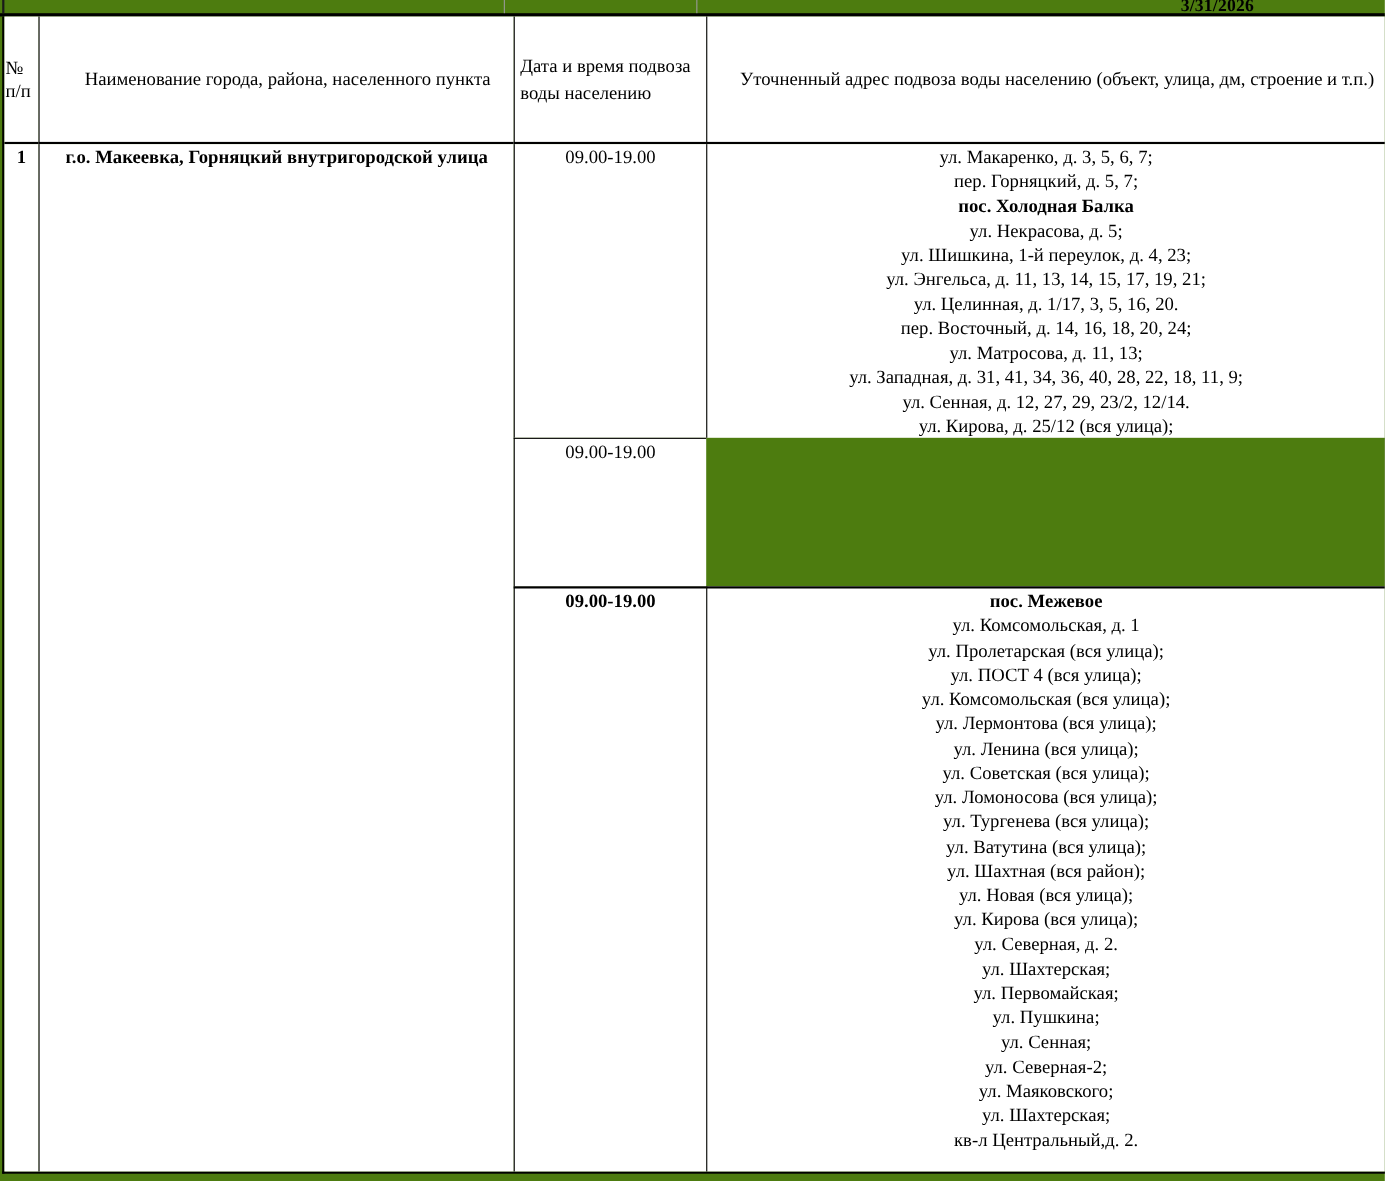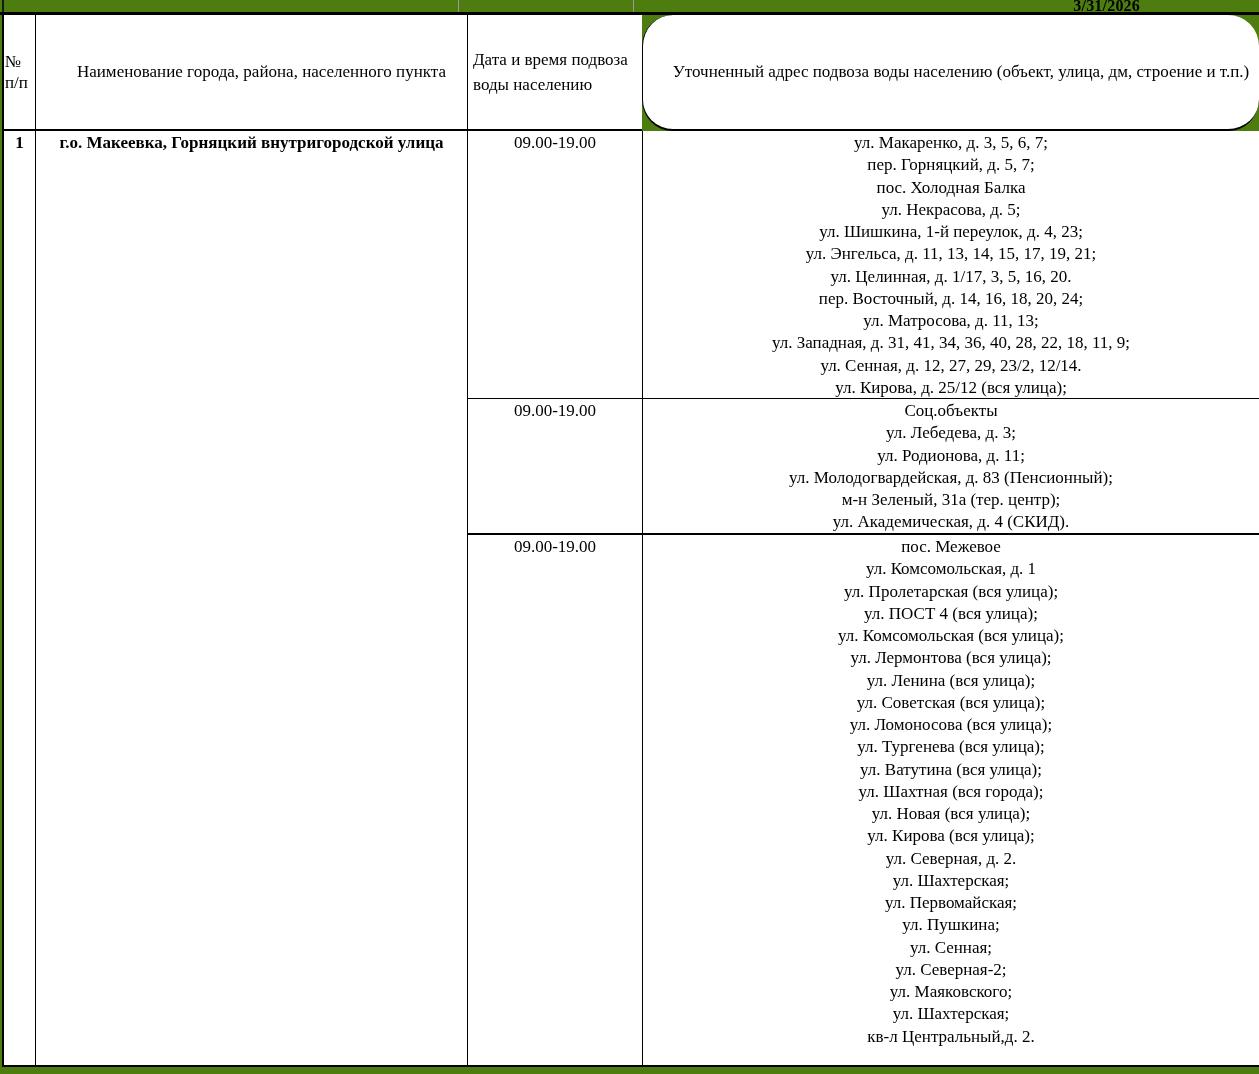--- a/index.html
+++ b/index.html
@@ -39,21 +39,21 @@
   .num-h{padding-left:1px;line-height:21px;}
   .time-h{padding-left:5px;padding-right:14px;line-height:25px;}
 
   .num-cell{grid-row:2/5;grid-column:1;text-align:center;font-weight:bold;padding-top:1px;line-height:22px;}
   .name-cell{grid-row:2/5;grid-column:2;text-align:center;font-weight:bold;padding-top:1px;line-height:22px;}
   .time-cell{text-align:center;padding-top:1px;line-height:22.25px;}
   .addr-cell{text-align:center;padding-top:1px;line-height:22.25px;}
   .row-b{border-top:1.5px solid #000;}
   .row-c{border-top:2.5px solid #000;}
   .line{white-space:nowrap;}
-  .b{font-weight:normal;}
+  .b{font-weight:bold;}
 </style>
 </head>
 <body>
 
 <div class="page">
 
   <div class="date">3/31/2026</div>
   <div class="topline"></div>
   <div class="stub-left"></div>
   <div class="stub s1"></div>
@@ -63,21 +63,21 @@
 
     <div class="cell hdr left num-h" style="grid-row:1;grid-column:1;">
       <span>№ п/п</span>
     </div>
     <div class="cell hdr center vl" style="grid-row:1;grid-column:2;">
       <span>Наименование города, района, населенного пункта</span>
     </div>
     <div class="cell hdr left vl time-h" style="grid-row:1;grid-column:3;">
       <span>Дата и время подвоза воды населению</span>
     </div>
-    <div class="cell hdr center vl" style="grid-row:1;grid-column:4;border-radius:31px;">
+    <div class="cell hdr center vl" style="grid-row:1;grid-column:4;">
       <span>Уточненный адрес подвоза воды населению (объект, улица, дм, строение и т.п.)</span>
     </div>
 
     <div class="cell num-cell">1</div>
     <div class="cell name-cell vl">г.о. Макеевка, Горняцкий внутригородской улица</div>
 
     <div class="cell time-cell vl" style="grid-row:2;grid-column:3;">09.00-19.00</div>
     <div class="cell addr-cell vl" style="grid-row:2;grid-column:4;">
         <div class="line">ул. Макаренко, д. 3, 5, 6, 7;</div>
         <div class="line">пер. Горняцкий, д. 5, 7;</div>
@@ -87,43 +87,35 @@
         <div class="line">ул. Энгельса, д. 11, 13, 14, 15, 17, 19, 21;</div>
         <div class="line">ул. Целинная, д. 1/17, 3, 5, 16, 20.</div>
         <div class="line">пер. Восточный, д. 14, 16, 18, 20, 24;</div>
         <div class="line">ул. Матросова, д. 11, 13;</div>
         <div class="line">ул. Западная, д. 31, 41, 34, 36, 40, 28, 22, 18, 11, 9;</div>
         <div class="line">ул. Сенная, д. 12, 27, 29, 23/2, 12/14.</div>
         <div class="line">ул. Кирова, д. 25/12 (вся улица);</div>
       </div>
 
     <div class="cell time-cell vl row-b" style="grid-row:3;grid-column:3;">09.00-19.00</div>
-    <div class="cell addr-cell vl row-b" style="grid-row:3;grid-column:4;">
-        <div class="line b">Соц.объекты</div>
-        <div class="line">ул. Лебедева, д. 3;</div>
-        <div class="line">ул. Родионова, д. 11;</div>
-        <div class="line">ул. Молодогвардейская, д. 83 (Пенсионный);</div>
-        <div class="line">м-н Зеленый, 31а (тер. центр);</div>
-        <div class="line">ул. Академическая, д. 4 (СКИД).</div>
-      </div>
 
     <div class="cell time-cell vl row-c b" style="grid-row:4;grid-column:3;">09.00-19.00</div>
     <div class="cell addr-cell vl row-c" style="grid-row:4;grid-column:4;text-align:center;">
         <div class="line b">пос. Межевое</div>
         <div class="line">ул. Комсомольская, д. 1</div>
         <div class="line">ул. Пролетарская (вся улица);</div>
         <div class="line">ул. ПОСТ 4 (вся улица);</div>
         <div class="line">ул. Комсомольская (вся улица);</div>
         <div class="line">ул. Лермонтова (вся улица);</div>
         <div class="line">ул. Ленина (вся улица);</div>
         <div class="line">ул. Советская (вся улица);</div>
         <div class="line">ул. Ломоносова (вся улица);</div>
         <div class="line">ул. Тургенева (вся улица);</div>
         <div class="line">ул. Ватутина (вся улица);</div>
-        <div class="line">ул. Шахтная (вся города);</div>
+        <div class="line">ул. Шахтная (вся район);</div>
         <div class="line">ул. Новая (вся улица);</div>
         <div class="line">ул. Кирова (вся улица);</div>
         <div class="line">ул. Северная, д. 2.</div>
         <div class="line">ул. Шахтерская;</div>
         <div class="line">ул. Первомайская;</div>
         <div class="line">ул. Пушкина;</div>
         <div class="line">ул. Сенная;</div>
         <div class="line">ул. Северная-2;</div>
         <div class="line">ул. Маяковского;</div>
         <div class="line">ул. Шахтерская;</div>

